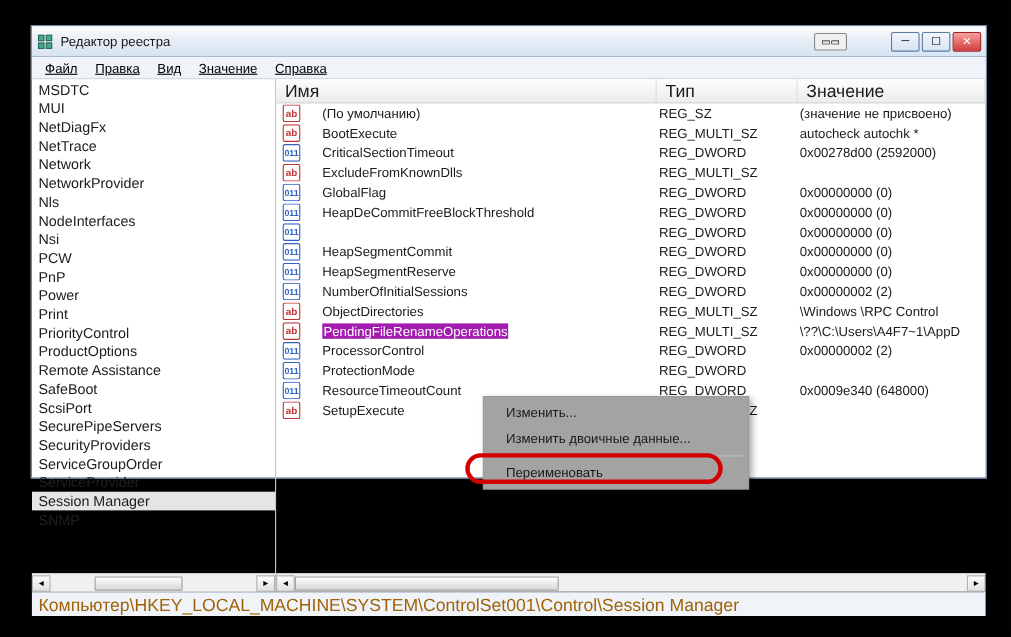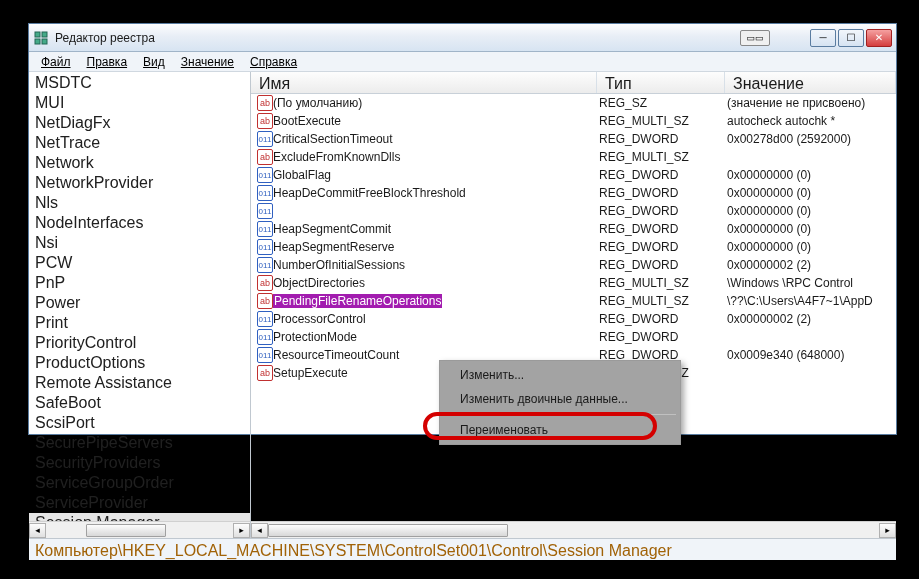--- a/index.html
+++ b/index.html
@@ -11,34 +11,34 @@
 .titlebar .title { font-size: 12px; color: #1a1a1a; flex: 1; }
 .winbtns { display: flex; gap: 2px; align-items: center; }
 .winbtn { width: 26px; height: 18px; border: 1px solid #5a7ca0; background: linear-gradient(#f2f6fb, #d6e3f2); border-radius: 2px; font-size: 10px; display: flex; align-items: center; justify-content: center; cursor: pointer; }
 .winbtn.close { background: linear-gradient(#f5a0a0, #d43d3d); border-color: #a02020; color: #fff; }
 .extrabtn { width: 30px; height: 16px; border: 1px solid #888; background: #f0f0f0; margin-right: 40px; border-radius:2px; font-size:9px; display:flex; align-items:center; justify-content:center;}
 .menubar { height: 20px; background: #f0f4f9; border-bottom: 1px solid #d0d8e0; display: flex; align-items: center; padding: 0 4px; font-size: 12px; }
 .menubar span { padding: 0 8px; cursor: pointer; }
 .menubar span u { text-decoration: underline; }
 .content { display: flex; height: 466px; }
 .treepane { width: 222px; border-right: 1px solid #c0c8d0; display: flex; flex-direction: column; }
-.treelist { flex: 1; overflow: hidden; font-size: 16px; color: #202020; padding: 1px 0; }
+.treelist { flex: 1; overflow: hidden; font-size: 13px; color: #202020; padding: 1px 0; }
 .treeitem { padding: 1px 6px; white-space: nowrap; cursor: pointer; }
 .treeitem.sel { background: #e5e5e5; }
 .listpane { flex: 1; display: flex; flex-direction: column; overflow:hidden; position:relative;}
 .listhdr { height: 22px; background: linear-gradient(#fdfdfd, #ececec); border-bottom: 1px solid #c8d0d8; display: flex; font-size: 16px; color: #1a1a1a; }
 .hcol { padding: 3px 8px; border-right: 1px solid #d8e0e8; }
 .hcol.n { width: 346px; } .hcol.t { width: 128px; } .hcol.v { flex: 1; }
 .listbody { flex: 1; overflow: hidden; font-size: 12px; color: #1a1a1a; }
 .row { display: flex; align-items: center; height: 18px; cursor: pointer; }
 .row .cname { width: 346px; padding-left: 6px; display: flex; align-items: center; white-space: nowrap; overflow: hidden; }
 .row .ctype { width: 128px; padding-left: 2px; white-space:nowrap;}
 .row .cval { flex: 1; padding-left: 2px; white-space: nowrap; overflow: hidden; }
 .row.sel .cname span.t { background: #a21caf; color: #fff; padding: 0 1px; }
-.vicon { width: 16px; height: 16px; margin-right: 0; display: inline-flex; align-items: center; justify-content: center; font-size: 9px; font-weight: normal; border: 1px solid; border-radius: 2px; }
+.vicon { width: 16px; height: 16px; margin-right: 20px; display: inline-flex; align-items: center; justify-content: center; font-size: 9px; font-weight: bold; border: 1px solid; border-radius: 2px; }
 .vicon.ab { color: #c03030; border-color: #c03030; background: #fff; }
 .vicon.bin { color: #3060c0; border-color: #3060c0; background: #fff; font-size:8px;}
 .hscroll { height: 17px; background: #f0f0f0; border-top: 1px solid #d0d0d0; display: flex; align-items: center; }
 .sbtn { width: 17px; height: 15px; background: linear-gradient(#fdfdfd,#e0e0e0); border: 1px solid #b0b0b0; font-size: 9px; display:flex; align-items:center; justify-content:center; cursor:pointer;}
 .strack { flex: 1; height: 15px; position: relative; }
 .sthumb { position: absolute; height: 13px; top: 1px; background: linear-gradient(#fdfdfd,#d8d8d8); border: 1px solid #a0a0a0; border-radius:1px;}
 .statusbar { height: 22px; border-top: 1px solid #c0c8d0; background: #f0f4f9; font-size: 16px; padding: 3px 6px; color: #a16207; white-space: nowrap; overflow: hidden; }
 .ctxmenu { position: absolute; top: 336px; left: 390px; width: 242px; background: #a3a3a3; border: 1px solid #9a9a9a; box-shadow: 3px 3px 6px rgba(0,0,0,0.35); padding: 2px; font-size: 12px; z-index: 10; margin-left: 20px; }
 .ctxitem { padding: 5px 18px; cursor: pointer; color: #1a1a1a; }
 .ctxsep { height: 1px; background: #c0c0c0; margin: 3px 2px; }

